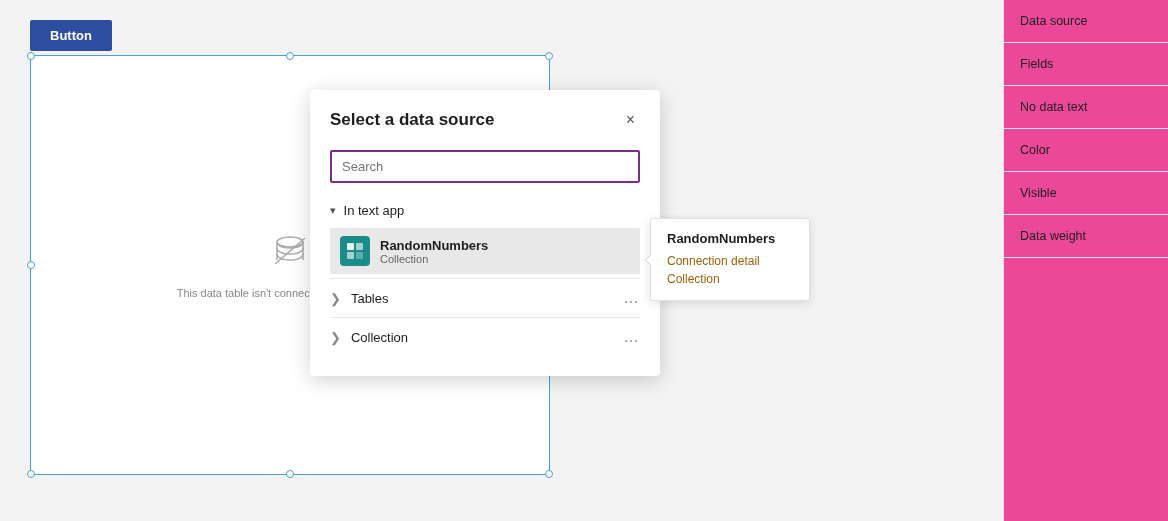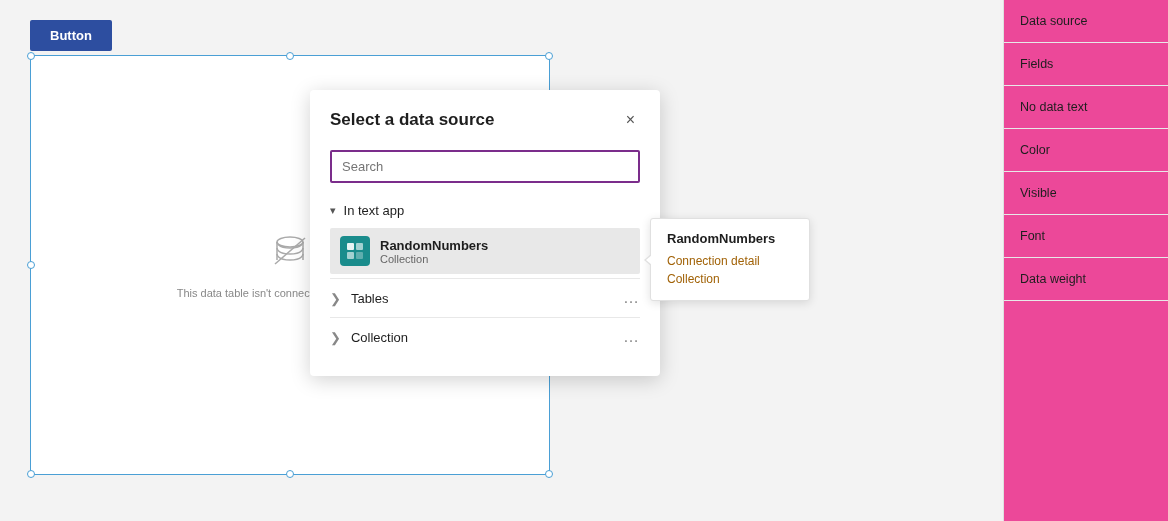--- a/index.html
+++ b/index.html
@@ -364,15 +364,14 @@
   </div>
 
 </div>
 
 <div class="right-panel">
 <div class="panel-item">Data source</div>
     <div class="panel-item">Fields</div>
     <div class="panel-item">No data text</div>
     <div class="panel-item">Color</div>
     <div class="panel-item">Visible</div>
-    <div class="panel-item">Font</div>
     <div class="panel-item">Data weight</div>
   </div>
 
 </body></html>

